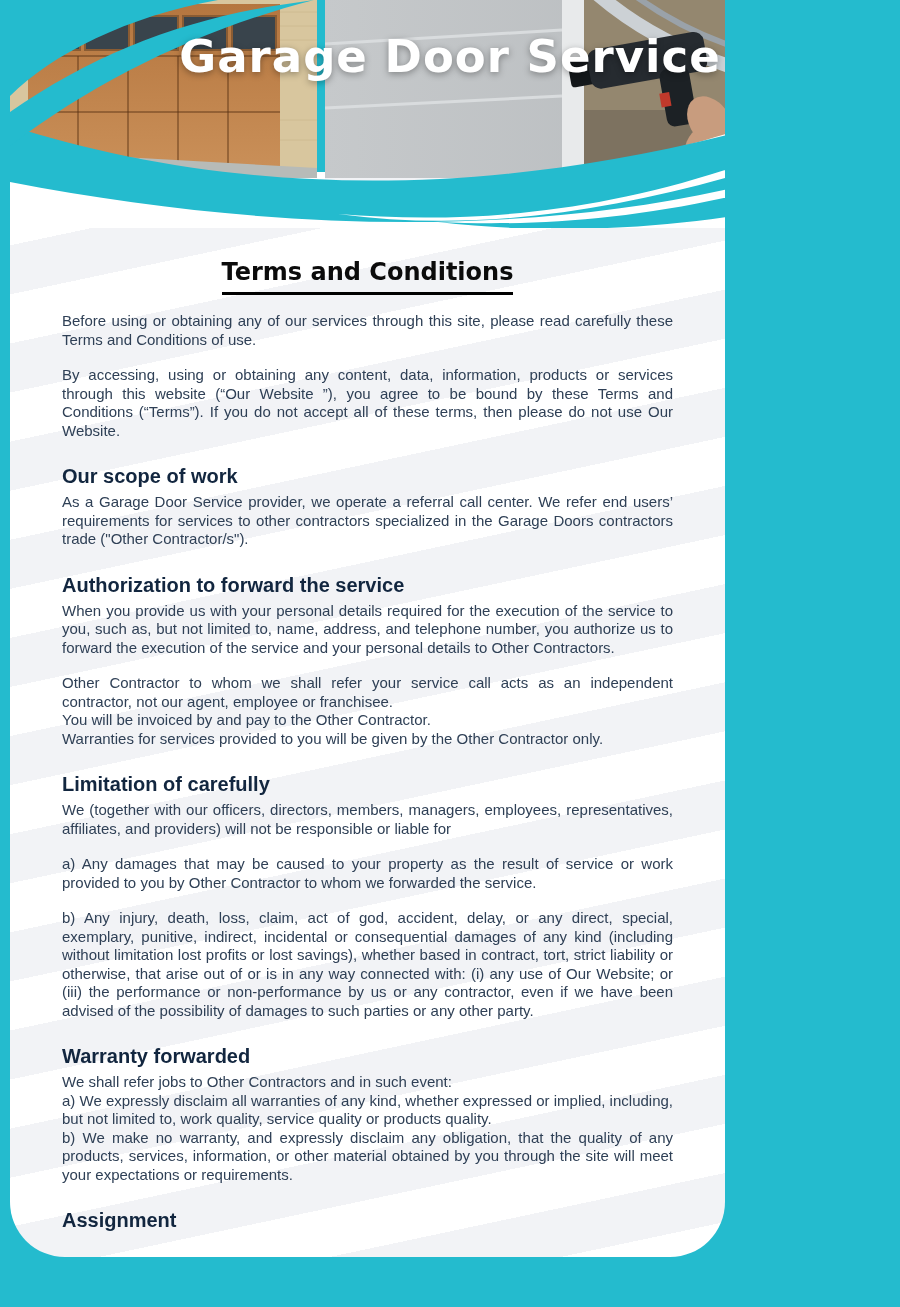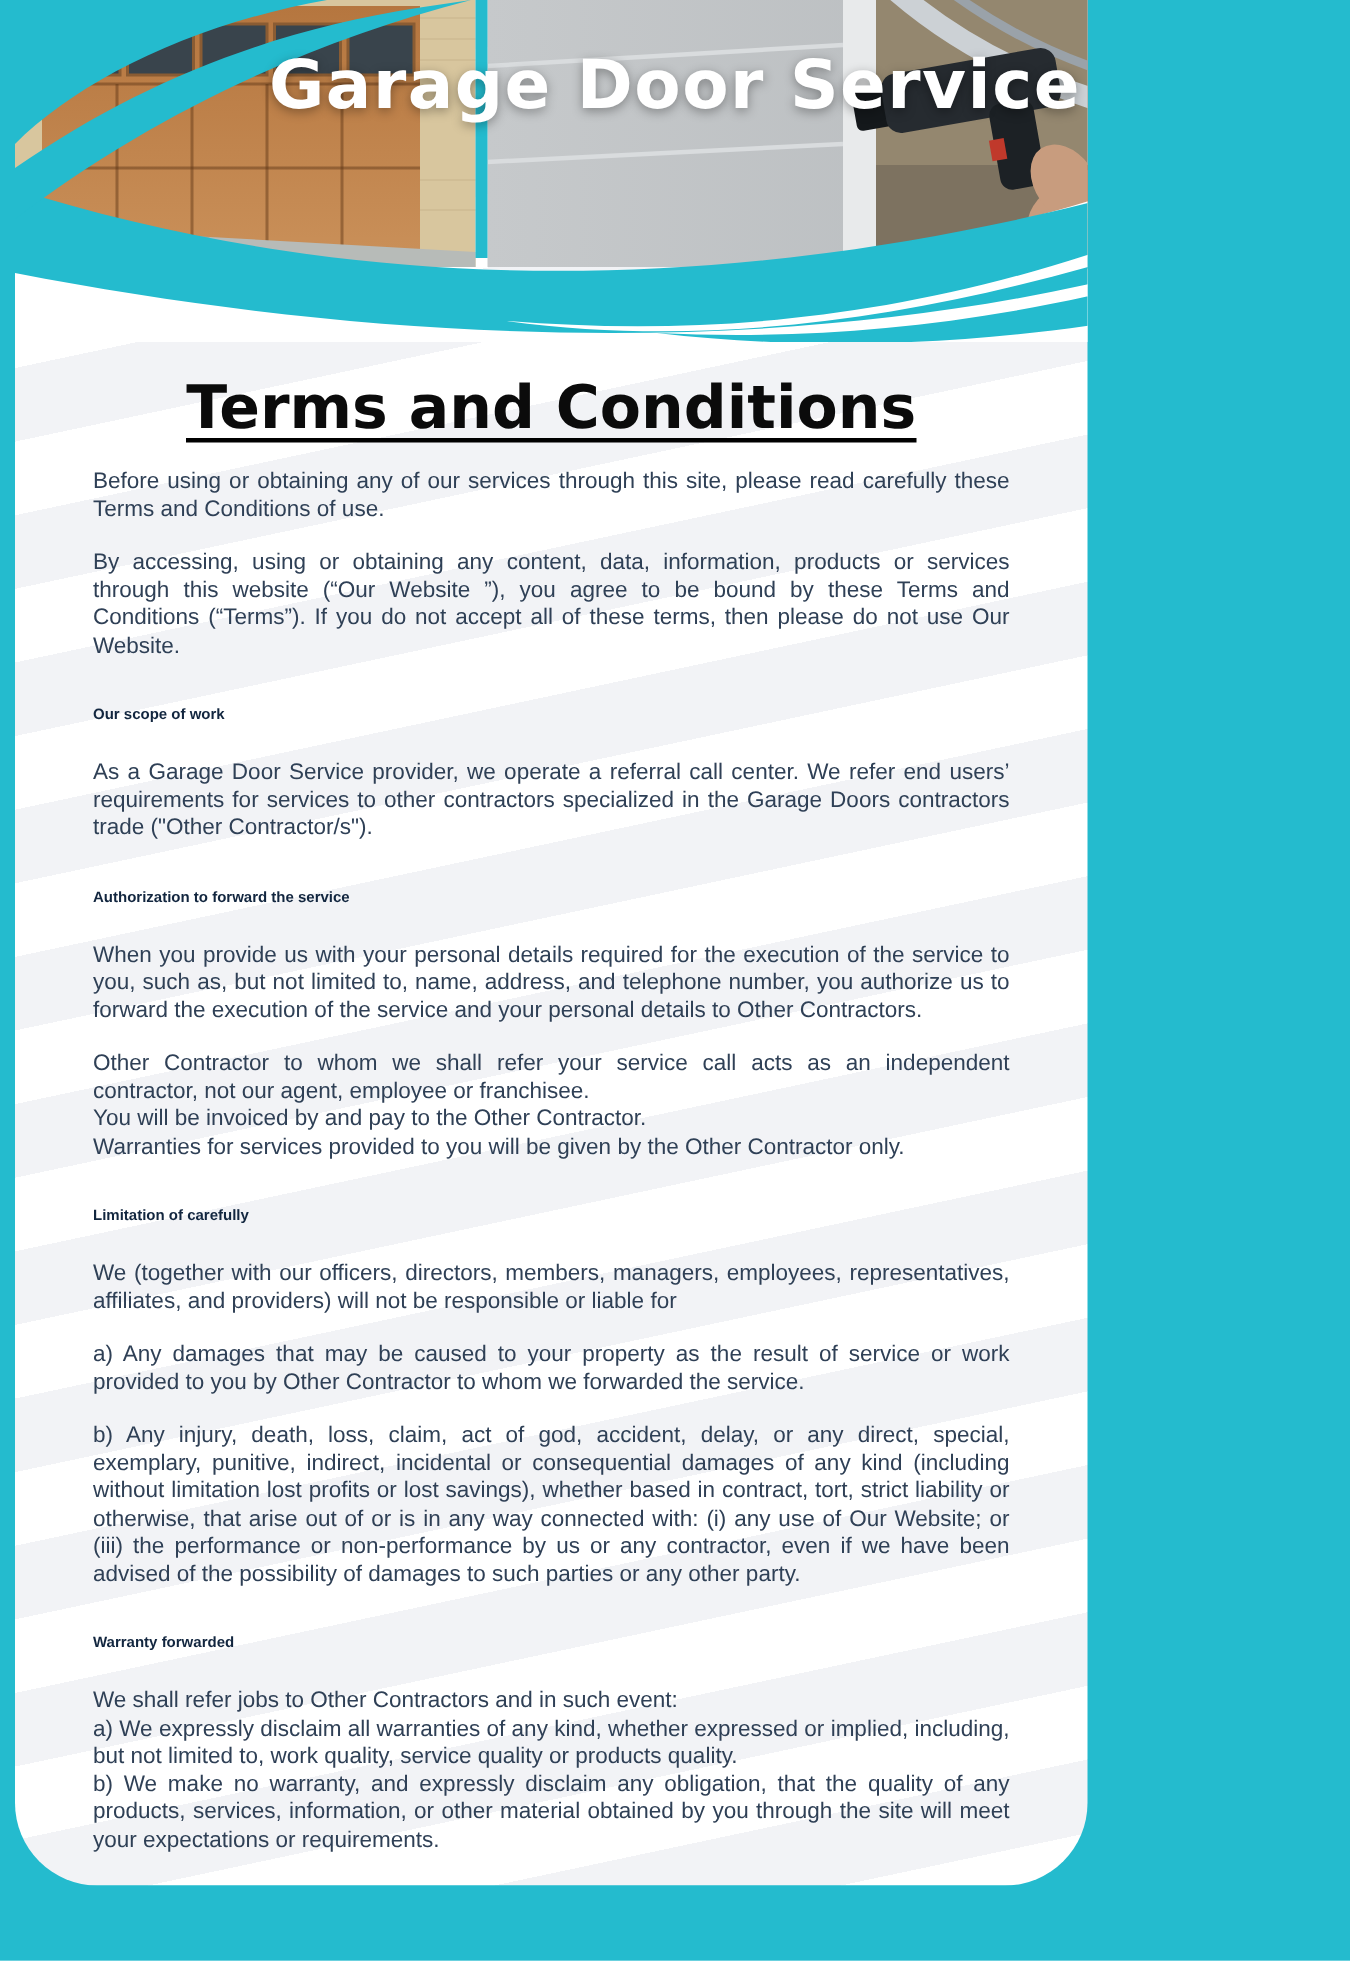--- a/index.html
+++ b/index.html
@@ -46,43 +46,43 @@
   .content{
     padding:0 52px 30px 52px;
     color:var(--body-text);
     font-size:15px;
     line-height:18.5px;
   }
   .content h1{
     text-align:center;
     margin:26px 0 0 0;
     font-family:"DejaVu Sans","Liberation Sans",sans-serif;
-    font-size:40px;
+    font-size:24px;
     line-height:36px;
     font-weight:bold;
     color:#0b0b0b;
   }
   .content h1 span{
     display:inline-block;
     border-bottom:3px solid #000;
     padding-bottom:2px;
   }
   .terms p{
     margin:17px 0 0 0;
     text-align:justify;
   }
   .terms h3{
     margin:27px 0 0 0;
-    font-size:10px;
+    font-size:20px;
     line-height:19px;
     font-weight:bold;
     color:var(--sec-head);
     text-align:left;
   }
-  .terms h3 + p{margin-top:20px;}
+  .terms h3 + p{margin-top:7px;}
   .footer-band{
     position:absolute;left:0;bottom:0;width:900px;height:50px;
     background:var(--teal);
   }
 </style>
 </head>
 <body>
 
 <div class="page">
   <div class="sheet">

